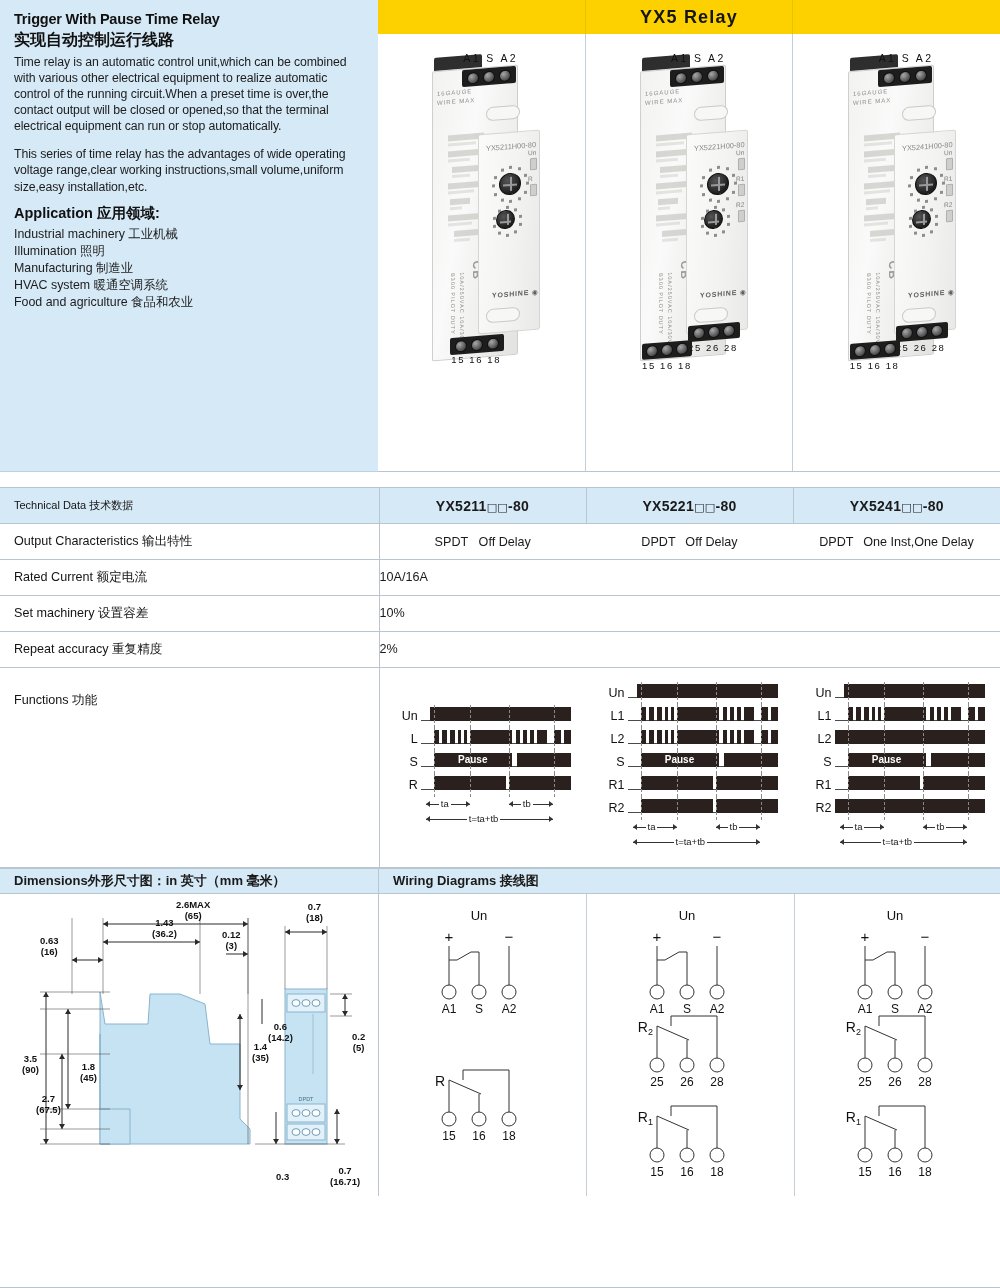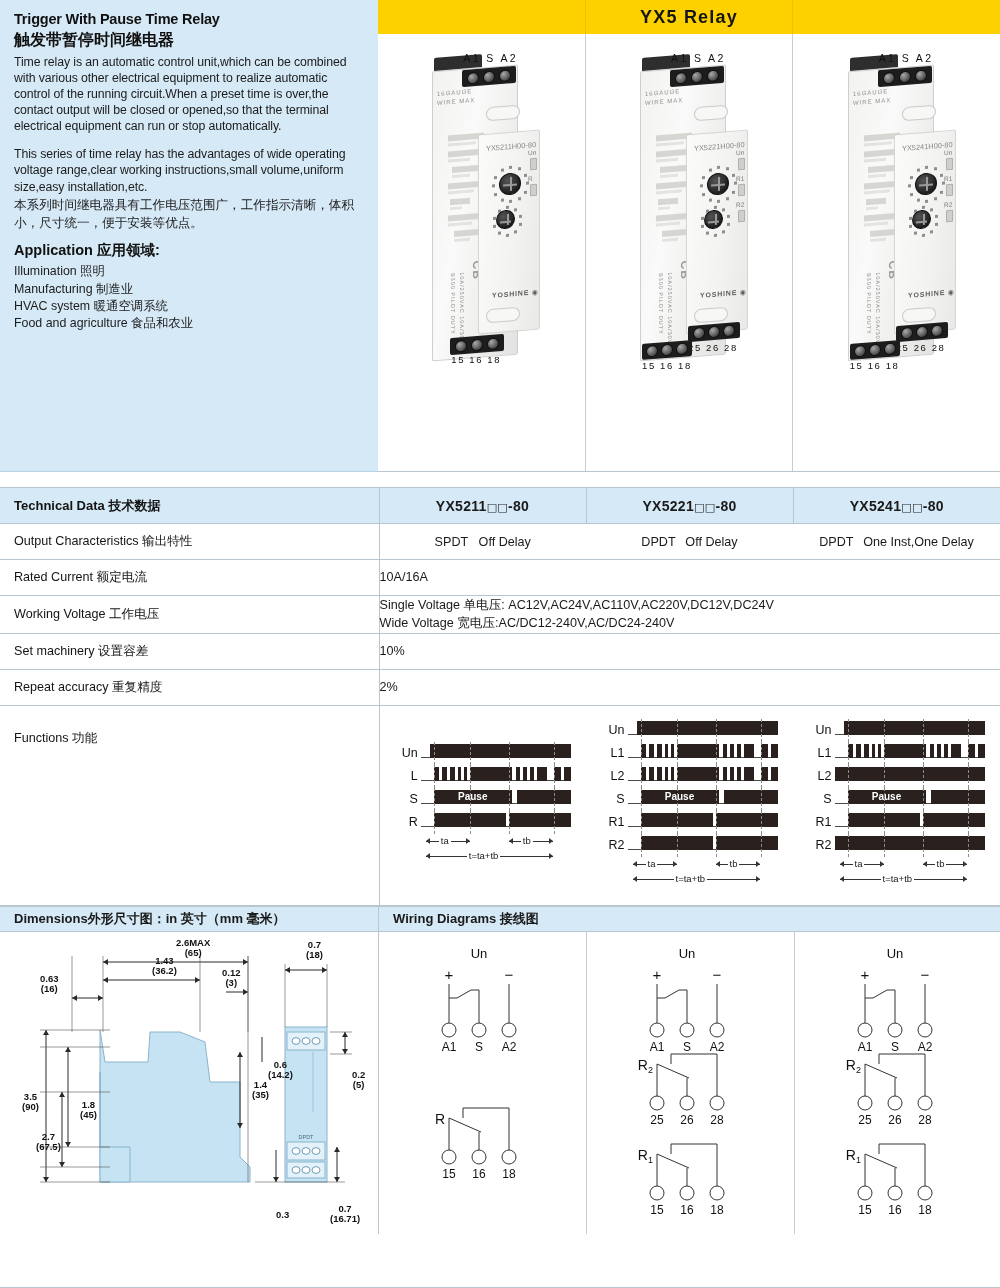--- a/index.html
+++ b/index.html
@@ -163,21 +163,21 @@
     vertical-align: middle;
   }
   .tech-table .lab {
     width: 379px;
     font-size: 12.6px; color: #141414;
     padding: 6px 0 6px 14px;
     border-right: 1px solid #b9c6cf;
     height: 36px;
   }
   .tech-head td { background: #d6e9f6; height: 36px; }
-  .tech-head .lab { font-weight: bold; font-size: 13px; }
+  .tech-head .lab { font-weight: normal; font-size: 11px; }
   .tech-head .mdl {
     text-align: center; font-weight: bold; font-size: 14px;
     letter-spacing: 0.3px; border-right: 1px solid #b9c6cf;
   }
   .tech-head .mdl:last-child { border-right: none; }
   .sq { font-family: "DejaVu Sans", sans-serif; font-size: 11px; }
   .oc-cell {
     text-align: center; font-size: 12.6px;
     border-right: 1px solid #b9c6cf; height: 36px;
   }
@@ -262,26 +262,26 @@
 </style>
 </head>
 <body>
 
 <div class="page">
 
   <div class="top-section">
 
     <div class="intro-panel">
       <div class="intro-title-en">Trigger With Pause Time Relay</div>
-      <div class="intro-title-cn">触发带暂停时间继电器</div>
+      <div class="intro-title-cn">实现自动控制运行线路</div>
       <div class="intro-para">Time relay is an automatic control unit,which can be combined with various other electrical equipment to realize automatic control of the running circuit.When a preset time is over,the contact output will be closed or opened,so that the terminal electrical equipment can run or stop automatically.</div>
       <div class="intro-gap"></div>
       <div class="intro-para">This series of time relay has the advantages of wide operating voltage range,clear working instructions,small volume,uniform size,easy installation,etc.</div>
-      <div class="intro-para-cn">本系列时间继电器具有工作电压范围广，工作指示清晰，体积小，尺寸统一，便于安装等优点。</div>
       <div class="app-title">Application 应用领域:</div>
+      <div class="app-item">Industrial machinery 工业机械</div>
       <div class="app-item">Illumination 照明</div>
       <div class="app-item">Manufacturing 制造业</div>
       <div class="app-item">HVAC system 暖通空调系统</div>
       <div class="app-item">Food and agriculture 食品和农业</div>
     </div>
 
     <div class="product-panel">
       <div class="series-bar">
         <div class="divv" style="left:207px"></div>
         <div class="divv" style="left:414px"></div>
@@ -568,27 +568,20 @@
       <td class="oc-cell">
         <span class="oc-inner"><span class="a">DPDT</span><span>One Inst,One Delay</span></span>
       </td>
     </tr>
 
     <tr>
       <td class="lab">Rated Current 额定电流</td>
       <td class="span-cell" colspan="3">10A/16A</td>
     </tr>
 
-    <tr>
-      <td class="lab">Working Voltage 工作电压</td>
-      <td class="span-cell" colspan="3">
-        <div>Single Voltage 单电压: AC12V,AC24V,AC110V,AC220V,DC12V,DC24V</div>
-        <div>Wide Voltage 宽电压:AC/DC12-240V,AC/DC24-240V</div>
-      </td>
-    </tr>
 
 
     <tr>
       <td class="lab">Set machinery 设置容差</td>
       <td class="span-cell" colspan="3">10%</td>
     </tr>
 
     <tr>
       <td class="lab">Repeat accuracy 重复精度</td>
       <td class="span-cell" colspan="3">2%</td>

